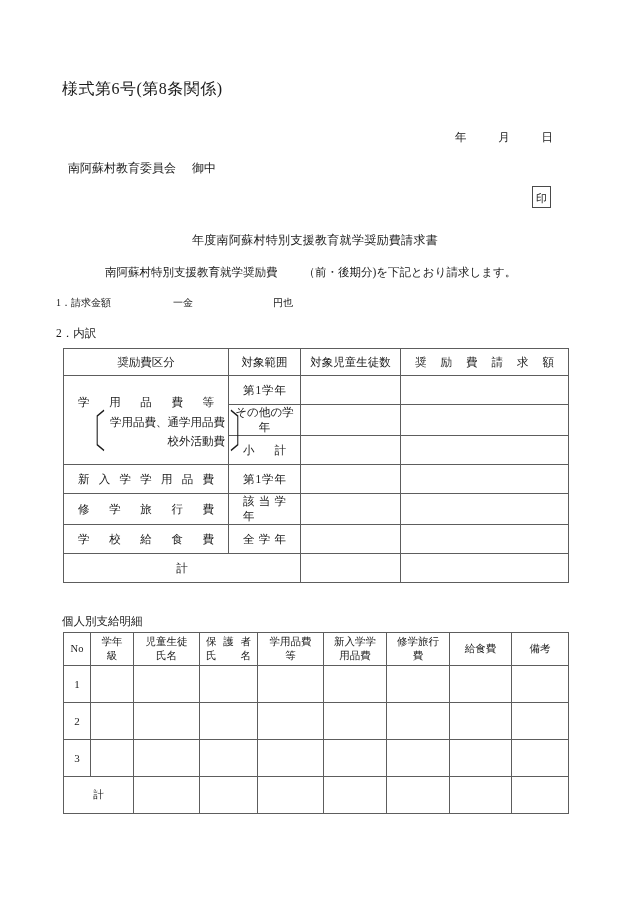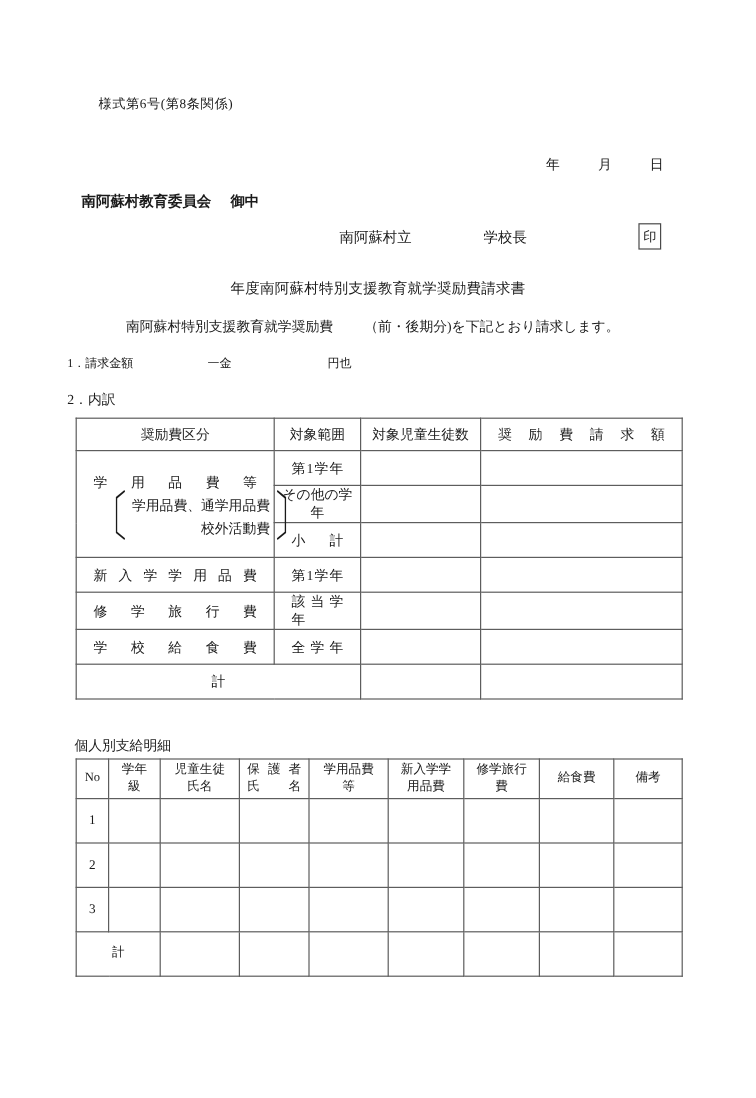--- a/index.html
+++ b/index.html
@@ -21,42 +21,40 @@
     position: absolute;
     inset: 0;
     background: #fff;
   }
 
   
   .form-no {
     position: absolute;
     left: 62px;
     top: 79px;
-    font-size: 11px;
+    font-size: 16px;
     letter-spacing: 0.5px;
     white-space: nowrap;
-    margin-left: 20px;
   }
   .date-line {
     position: absolute;
     left: 455px;
     top: 130px;
     font-size: 11.5px;
     white-space: nowrap;
   }
   .date-line span { display: inline-block; }
   .date-gap { width: 26px; }
 
   .addressee {
     position: absolute;
     left: 68px;
     top: 160px;
     font-size: 12px;
     white-space: nowrap;
-    font-weight: bold;
   }
   .addressee .sp { display: inline-block; width: 16px; }
 
   .principal {
     position: absolute;
     left: 283px;
     top: 190px;
     font-size: 12px;
     white-space: nowrap;
   }
@@ -217,23 +215,20 @@
     <span class="date-gap"></span>
     <span>月</span>
     <span class="date-gap"></span>
     <span>日</span>
   </div>
 
   <div class="addressee">
     <span>南阿蘇村教育委員会</span><span class="sp"></span><span>御中</span>
   </div>
 
-  <div class="principal">
-    <span>南阿蘇村立</span><span class="sp"></span><span>学校長</span>
-  </div>
 
   <div class="seal-box">印</div>
 
   <div class="doc-title">年度南阿蘇村特別支援教育就学奨励費請求書</div>
 
   <div class="request-line">
     <span>南阿蘇村特別支援教育就学奨励費</span><span class="sp"></span><span>（前・後期分)を下記とおり請求します。</span>
   </div>
 
   <div class="item1">

